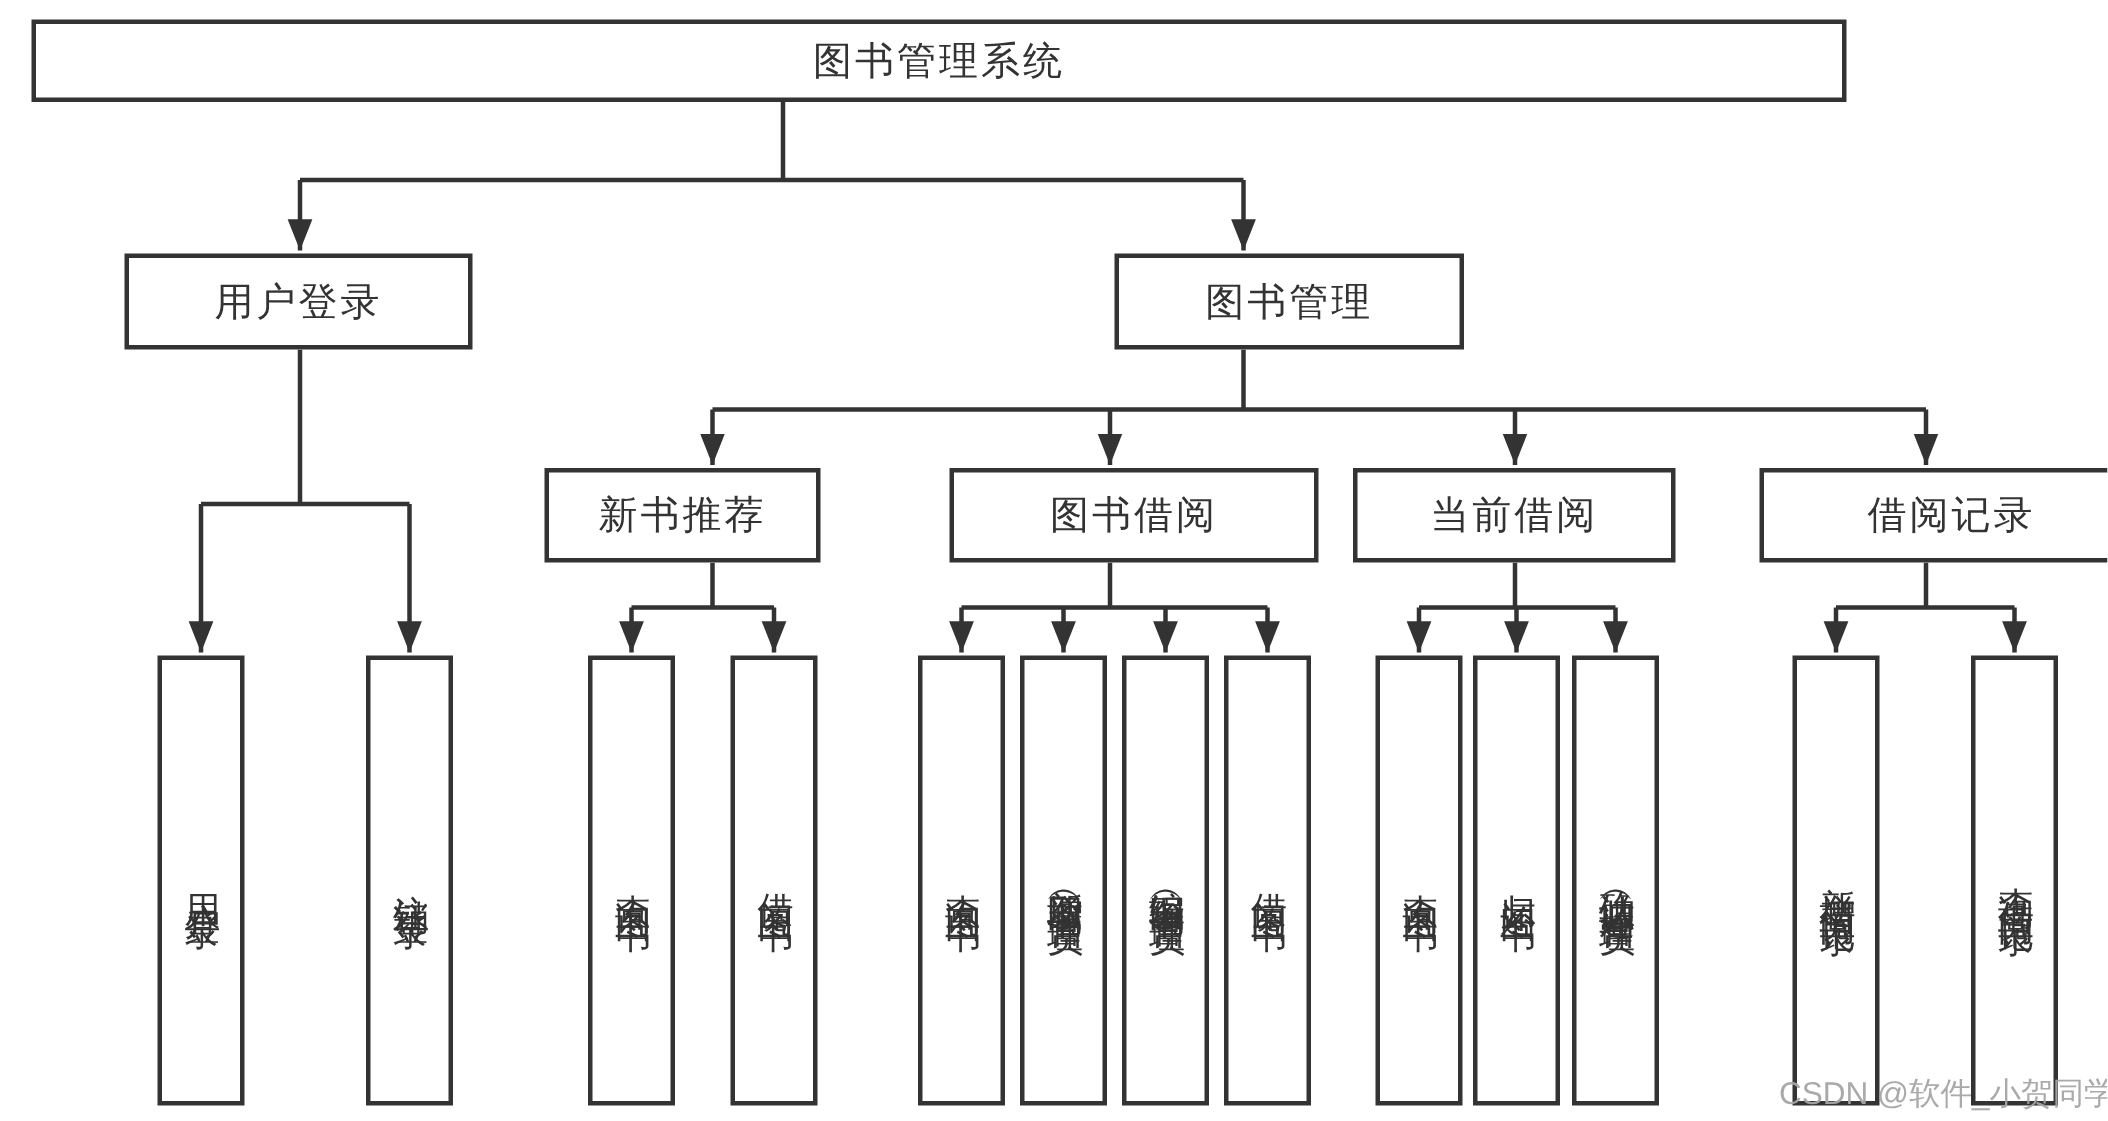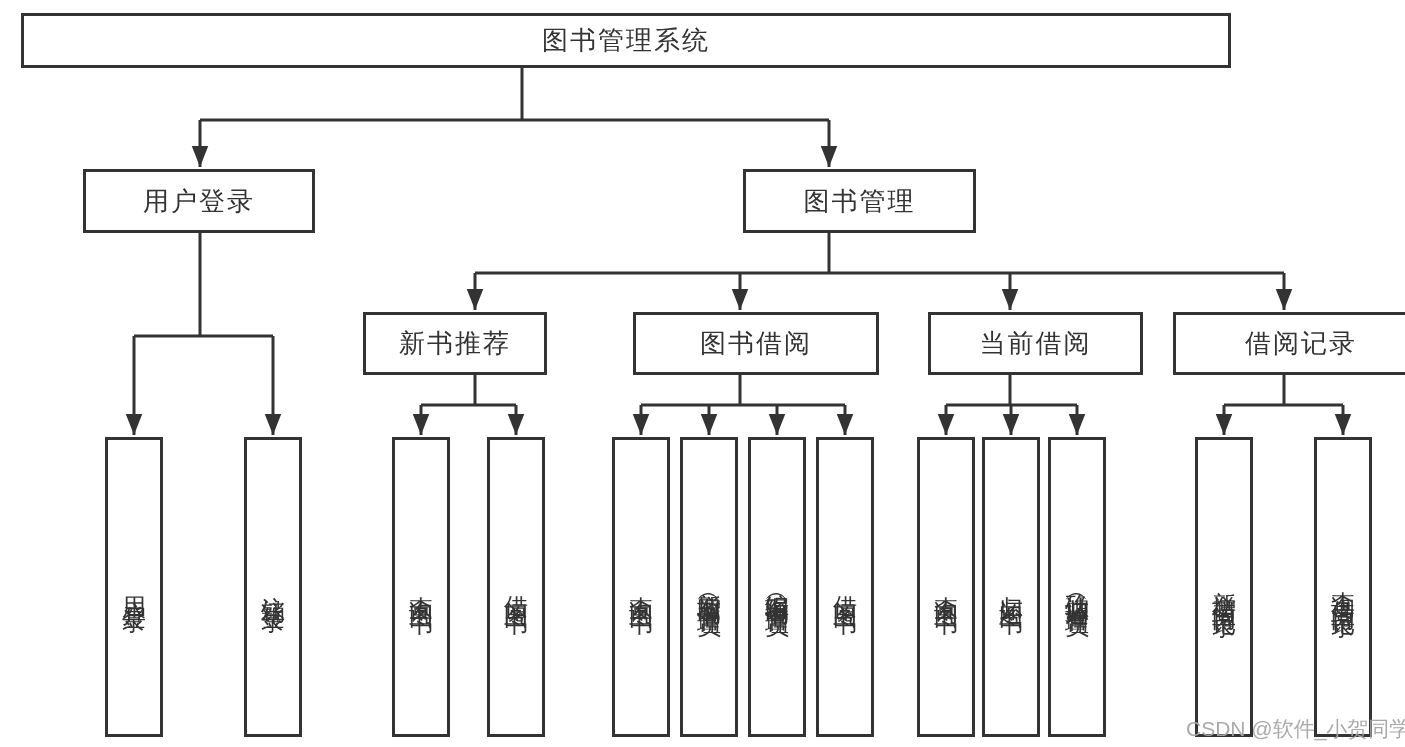--- a/index.html
+++ b/index.html
@@ -118,21 +118,21 @@
   <div class="node h" style="left:712px; top:169px; width:233px; height:64px;margin-left:31px;">
     <span>图书管理</span>
   </div>
 
   <div class="node h" style="left:363px; top:312px; width:184px; height:63px;">
     <span>新书推荐</span>
   </div>
   <div class="node h" style="left:633px; top:312px; width:246px; height:63px;">
     <span>图书借阅</span>
   </div>
-  <div class="node h" style="left:928px; top:312px; width:215px; height:63px;align-items:center;">
+  <div class="node h" style="left:902px; top:312px; width:215px; height:63px;align-items:center;">
     <span>当前借阅</span>
   </div>
   <div class="node h" style="left:1173px; top:312px; width:256px; height:63px;">
     <span>借阅记录</span>
   </div>
 
   <div class="node v" style="left:105px; top:437px; width:58px; height:300px;">
     <span>用户登录</span>
   </div>
   <div class="node v" style="left:244px; top:437px; width:58px; height:300px;">

